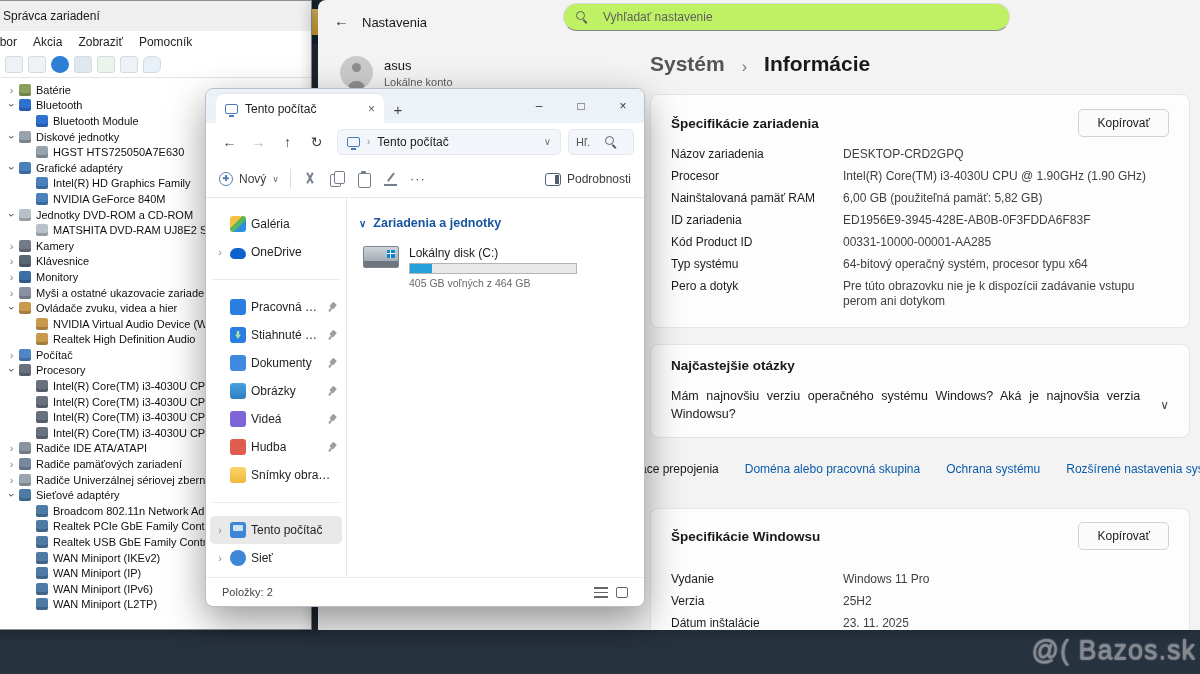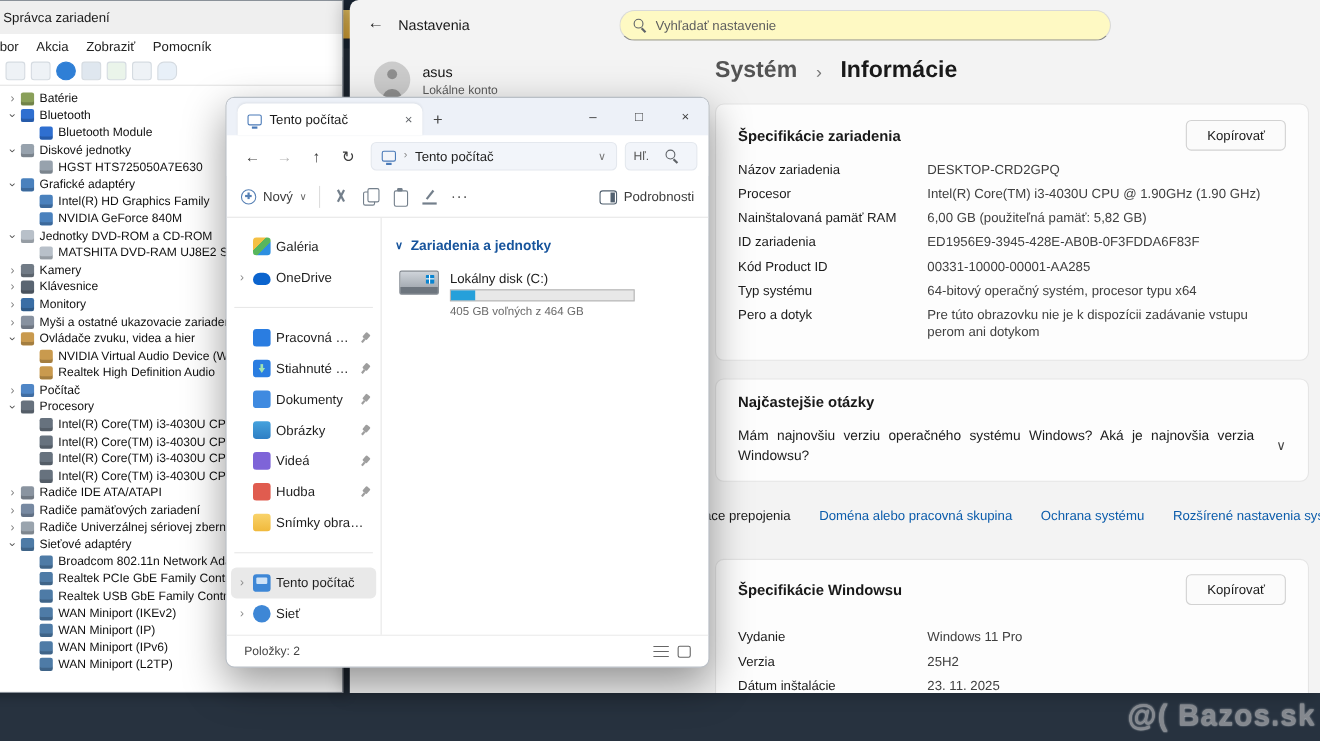--- a/index.html
+++ b/index.html
@@ -27,21 +27,21 @@
   .i-battery{background:#8aa05a}.i-bluetooth{background:#2f6fd0}.i-disk{background:#97a2ad}
   .i-gpu{background:#4a81bd}.i-dvd{background:#b8c0c9}.i-camera{background:#717b86}
   .i-keyboard{background:#5a6572}.i-monitor{background:#3a6ea5}.i-mouse{background:#8892a0}
   .i-sound{background:#c99a4e}.i-computer{background:#4f86c6}.i-cpu{background:#67727e}
   .i-ide{background:#8a94a0}.i-storage{background:#7789a1}.i-usb{background:#9aa4ae}.i-network{background:#4e7ba6}
 
   
   #st{left:318px;top:0;width:882px;height:630px;background:#f3f3f3;z-index:2;border-radius:8px 0 0 0;box-shadow:-5px 0 16px rgba(0,0,0,.28);overflow:hidden}
   .st-back{position:absolute;left:16px;top:12px;font-size:15px;color:#2b2b2b;cursor:default}
   .st-title{position:absolute;left:44px;top:15px;font-size:13px;color:#191919}
-  .st-search{position:absolute;left:245px;top:9px;width:447px;height:28px;background:#fef9c3;border:1px solid #d9d9d9;border-bottom-color:#8a8a8a;border-radius:15px;display:flex;align-items:center;padding:0 12px;gap:8px}
+  .st-search{position:absolute;left:245px;top:3px;width:447px;height:28px;background:#bef264;border:1px solid #d9d9d9;border-bottom-color:#8a8a8a;border-radius:15px;display:flex;align-items:center;padding:0 12px;gap:15px}
   .st-search input{border:0;outline:0;flex:1;font-size:12px;color:#333;background:transparent;font-family:inherit}
   .st-search input::placeholder{color:#5f5f5f}
   .mag{position:relative;width:12px;height:12px;display:inline-block;flex:none}
   .mag::before{content:"";position:absolute;left:0;top:0;width:7px;height:7px;border:1.5px solid #5f6368;border-radius:50%}
   .mag::after{content:"";position:absolute;left:8px;top:8px;width:5px;height:1.6px;background:#5f6368;transform:rotate(45deg);transform-origin:0 0}
   .st-user{position:absolute;left:22px;top:56px;display:flex;gap:11px;align-items:center}
   .avatar{width:33px;height:33px;border-radius:50%;background:#cbcbcb;position:relative;overflow:hidden}
   .avatar::before{content:"";position:absolute;left:12px;top:7px;width:9px;height:9px;border-radius:50%;background:#8f8f8f}
   .avatar::after{content:"";position:absolute;left:8px;bottom:-4px;width:17px;height:12px;border-radius:8px 8px 0 0;background:#8f8f8f}
   .u-name{font-size:13px;color:#141414}
@@ -184,21 +184,21 @@
   .lang{font-size:9px;line-height:10.5px;color:#e8edf2;text-align:center}
   .tray-icons{display:flex;gap:8px;align-items:center}
   .ti-wifi{width:13px;height:10px;background:#e8edf2;clip-path:polygon(50% 100%,0 0,100% 0);border-radius:2px}
   .ti-vol{width:13px;height:11px;background:#e8edf2;clip-path:polygon(0 32%,28% 32%,62% 0,62% 100%,28% 68%,0 68%)}
   .ti-bat{width:17px;height:9px;border:1.2px solid #e8edf2;border-radius:2px;position:relative}
   .ti-bat::before{content:"";position:absolute;left:1px;top:1px;bottom:1px;width:10px;background:#e8edf2}
   .ti-bat::after{content:"";position:absolute;right:-3.5px;top:2px;width:2px;height:3.5px;background:#e8edf2}
   .clock{font-size:11px;color:#e8edf2;text-align:right}
 
   
-  #wm{position:absolute;right:4px;bottom:8px;z-index:50;font-size:27px;font-weight:bold;color:#84888e;letter-spacing:1px;text-shadow:0 0 2px rgba(255,255,255,.55),0 1px 1px rgba(255,255,255,.35)}
+  #wm{position:absolute;right:4px;bottom:8px;z-index:50;font-size:27px;font-weight:normal;color:#84888e;letter-spacing:1px;text-shadow:0 0 2px rgba(255,255,255,.55),0 1px 1px rgba(255,255,255,.35)}
 </style>
 </head>
 <body>
 
 <div id="dm" class="win">
   <div class="dm-title">
     <span>Správca zariadení</span>
   </div>
   <div class="dm-menu">
       <span class="dm-menu-item">Súbor</span>

